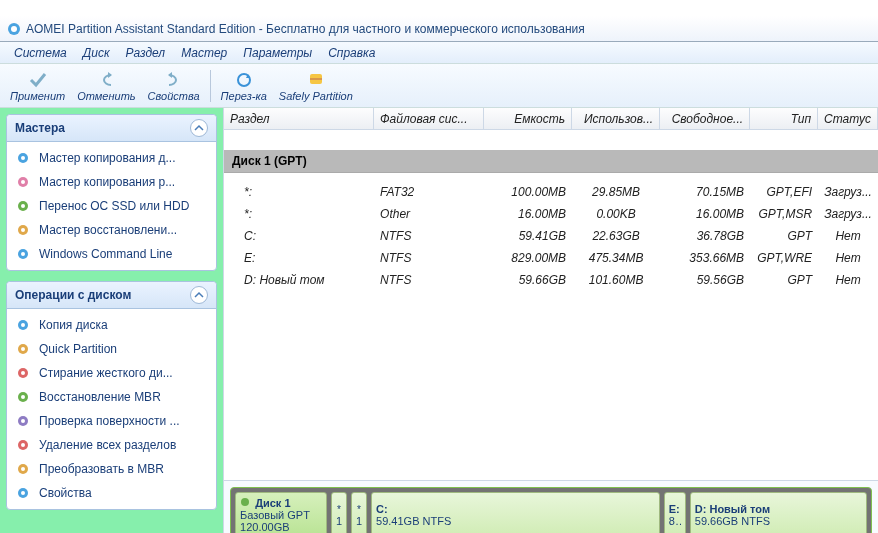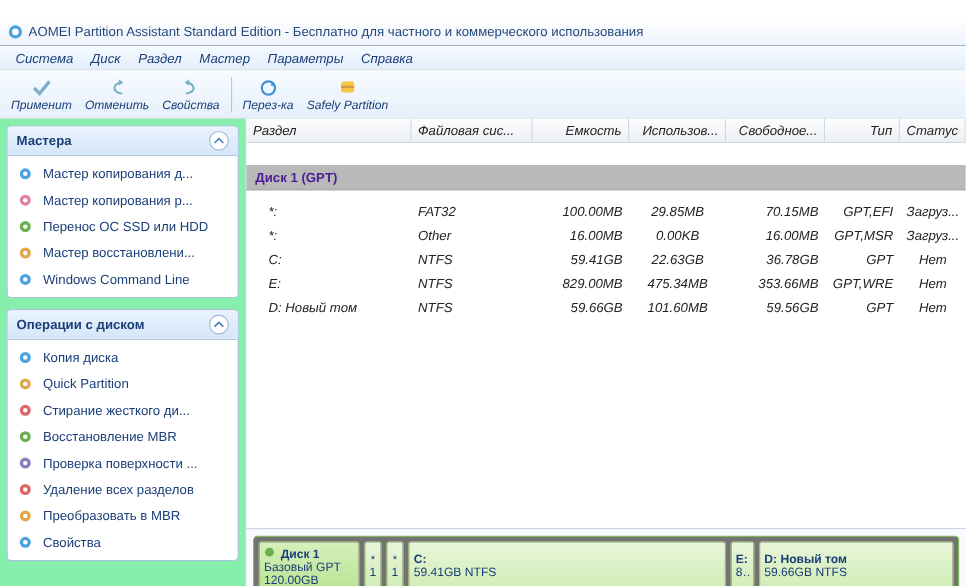--- a/index.html
+++ b/index.html
@@ -26,21 +26,21 @@
 .panel-body { padding:4px 2px; }
 .item { display:flex; align-items:center; padding:4px 6px; color:#1a3e78; cursor:default; font-size:12px; white-space:nowrap; overflow:hidden; text-overflow:ellipsis; }
 .item .ii { width:18px; height:16px; margin-right:6px; flex-shrink:0; display:inline-flex;align-items:center;justify-content:center;}
 .item span.lbl { overflow:hidden; text-overflow:ellipsis; }
 
 .content { flex:1; display:flex; flex-direction:column; background:#fff; }
 .grid-hdr { display:flex; background: linear-gradient(#fdfdfe,#eceff3); border-bottom:1px solid #cdd8e6; height:22px; align-items:stretch; }
 .gh { border-right:1px solid #cdd8e6; padding:3px 6px; color:#222; font-style:italic; font-size:12px; display:flex; align-items:center; }
 .c0{width:150px}.c1{width:110px}.c2{width:88px;justify-content:flex-end}.c3{width:88px;justify-content:flex-end}.c4{width:90px;justify-content:flex-end}.c5{width:68px;justify-content:flex-end}.c6{flex:1}
 
-.disk-row { background:#b9b9b9; color:#4c1d95; font-weight:bold; padding:4px 8px; border-bottom:1px solid #aaa; font-size:12px; margin-top:20px;}
+.disk-row { background:#b9b9b9; color:#000000; font-weight:bold; padding:4px 8px; border-bottom:1px solid #aaa; font-size:12px; margin-top:20px;}
 .rows { padding: 8px 0 0 14px; }
 .row { display:flex; height:22px; align-items:center; font-size:12px; color:#222; font-style:italic; }
 .row div { padding: 0 6px; }
 .r0{width:136px}.r1{width:110px}.r2{width:88px;text-align:right}.r3{width:88px;text-align:center}.r4{width:90px;text-align:right}.r5{width:68px;text-align:right}.r6{flex:1;text-align:center;padding-right:18px}
 
 .diskmap-wrap { margin-top:auto; padding:6px; border-top:1px solid #cdd8e6; background: #f7fbff; }
 .diskmap { display:flex; gap:4px; border:1px solid #7fbf4f; border-radius:4px; padding:4px; background:#737373; height:56px; }
 .dblk { border:1px solid #9fb97f; border-radius:3px; background:linear-gradient(#e8f6da,#d0ecb4); padding:2px 4px; font-size:11px; color:#1a3e78; display:flex; flex-direction:column; justify-content:center; overflow:hidden; }
 .dblk.head { background:linear-gradient(#d6f0bc,#b9e394); }
 .dblk .dn { font-weight:bold; white-space:nowrap; overflow:hidden; text-overflow:ellipsis;}

